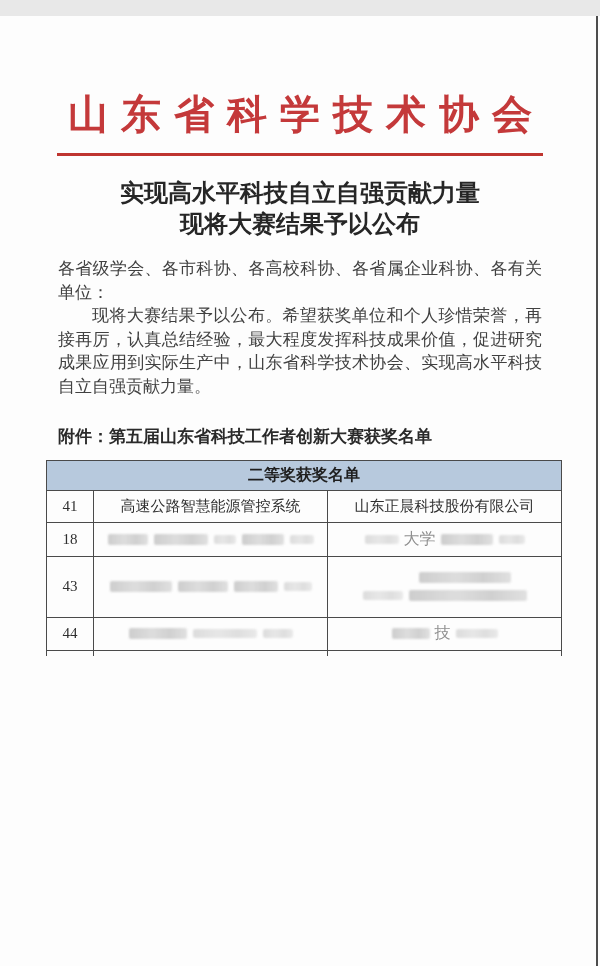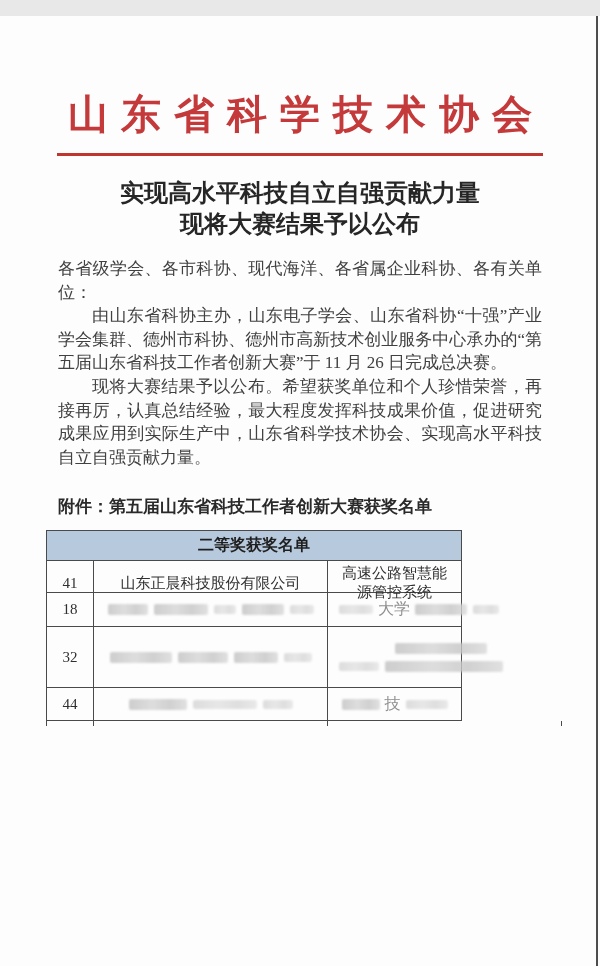--- a/index.html
+++ b/index.html
@@ -58,21 +58,21 @@
   .body-text p.salutation { text-indent: 0; }
   .attachment {
     width: 484px;
     margin: 26px 0 0 58px;
     font-size: 17px;
     font-weight: bold;
     color: #2a2a2a;
   }
   
   .award-table {
-    width: 416px;
+    width: 516px;
     margin: 12px 0 0 46px;
     border: 1.6px solid #4a4a4a;
     border-bottom: none;
     font-size: 15px;
     color: #2f2f2f;
   }
   .t-header {
     height: 29px;
     background: #b7c9dd;
     display: flex;
@@ -139,34 +139,33 @@
 
   <div class="org-title">山东省科学技术协会</div>
   <div class="red-rule"></div>
 
   <div class="doc-title">
     <div>实现高水平科技自立自强贡献力量</div>
     <div>现将大赛结果予以公布</div>
   </div>
 
   <div class="body-text">
-    <p class="salutation">各省级学会、各市科协、现代海洋、各省属企业科协、各有关单位：</p>
-    <p>由山东省科协主办，山东电子学会、山东省科协“十强”产业学会集群、德州市科协、德州市高新技术创业服务中心承办的“第五届山东省科技工作者创新大赛”于 11 月 26 日完成总决赛。</p>
+    <p class="salutation">各省级学会、各市科协、各高校科协、各省属企业科协、各有关单位：</p>
     <p>现将大赛结果予以公布。希望获奖单位和个人珍惜荣誉，再接再厉，认真总结经验，最大程度发挥科技成果价值，促进研究成果应用到实际生产中，山东省科学技术协会、实现高水平科技自立自强贡献力量。</p>
   </div>
 
   <div class="attachment">附件：第五届山东省科技工作者创新大赛获奖名单</div>
 
   <div class="award-table">
     <div class="t-header">二等奖获奖名单</div>
 
     <div class="t-row r41">
       <div class="cell">41</div>
+      <div class="cell">高速公路智慧能源管控系统</div>
       <div class="cell">山东正晨科技股份有限公司</div>
-      <div class="cell">高速公路智慧能源管控系统</div>
     </div>
 
     <div class="t-row r42">
       <div class="cell">18</div>
       <div class="cell">
         <span class="redact-line">
           <span class="bar" style="width:40px"></span>
             <span class="bar" style="width:54px"></span>
             <span class="bar lite" style="width:22px"></span>
             <span class="bar" style="width:42px"></span>
@@ -177,21 +176,21 @@
         <span class="redact-line">
           <span class="bar lite" style="width:34px"></span>
             <span class="ghost">大学</span>
             <span class="bar" style="width:52px"></span>
             <span class="bar lite" style="width:26px"></span>
         </span>
       </div>
     </div>
 
     <div class="t-row r43">
-      <div class="cell">32</div>
+      <div class="cell">43</div>
       <div class="cell">
         <span class="redact-line">
           <span class="bar" style="width:62px"></span>
             <span class="bar" style="width:50px"></span>
             <span class="bar" style="width:44px"></span>
             <span class="bar lite" style="width:28px"></span>
         </span>
       </div>
       <div class="cell col-cell">
         <span class="redact-line" style="margin-left:40px">

